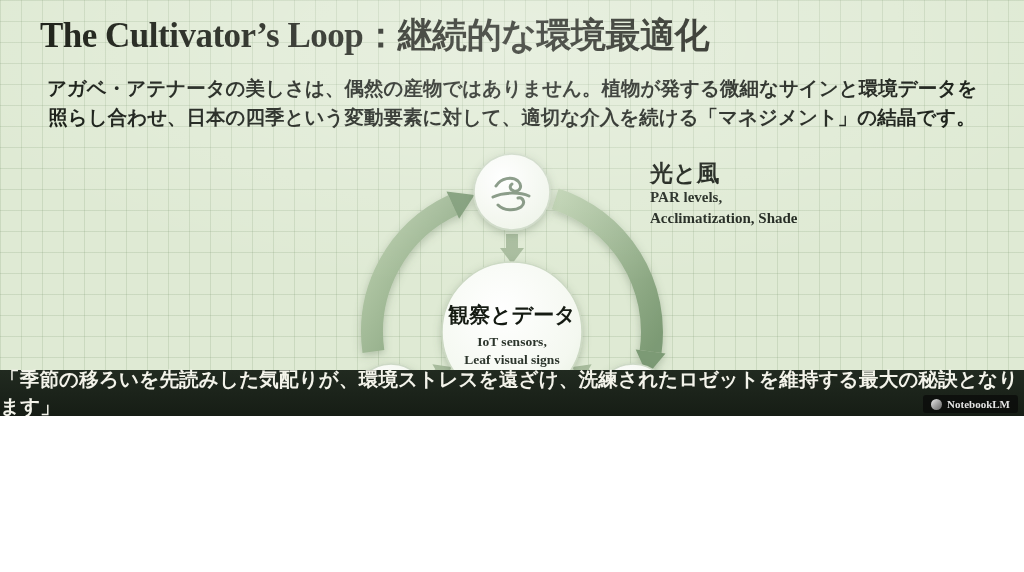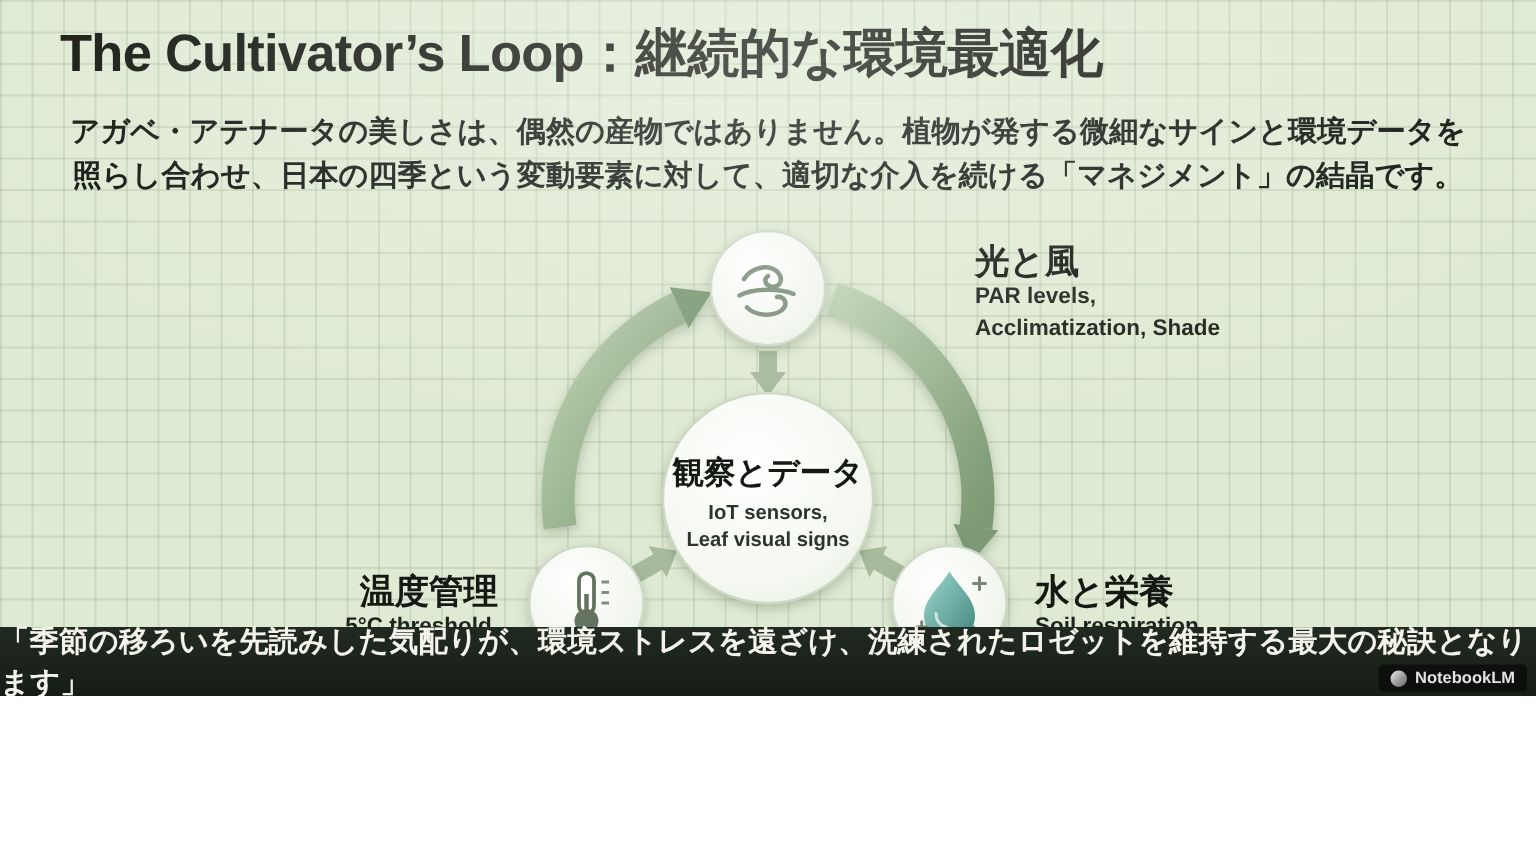--- a/index.html
+++ b/index.html
@@ -1,19 +1,19 @@
 <!DOCTYPE html>
 <html><head>
 <meta charset="utf-8">
 <style>
   * { margin:0; padding:0; box-sizing:border-box; }
   html,body { width:1024px; height:572px; overflow:hidden; }
   .slide {
-    position:relative; width:1024px; height:464px; overflow:hidden;
-    font-family:Liberation Sans, sans-serif;
+    position:relative; width:1024px; height:416px; overflow:hidden;
+    font-family:Liberation Serif, serif;
     color:#161b14;
     background-color:#dfead4;
     background-image:
       linear-gradient(rgba(130,155,120,0.22) 1px, transparent 1px),
       linear-gradient(90deg, rgba(130,155,120,0.22) 1px, transparent 1px);
     background-size:21px 21px;
   }
   .light-overlay {
     position:absolute; inset:0; pointer-events:none; z-index:4;
     background:radial-gradient(ellipse 900px 380px at 50% 10%, rgba(255,255,255,0.28), rgba(255,255,255,0) 65%);

